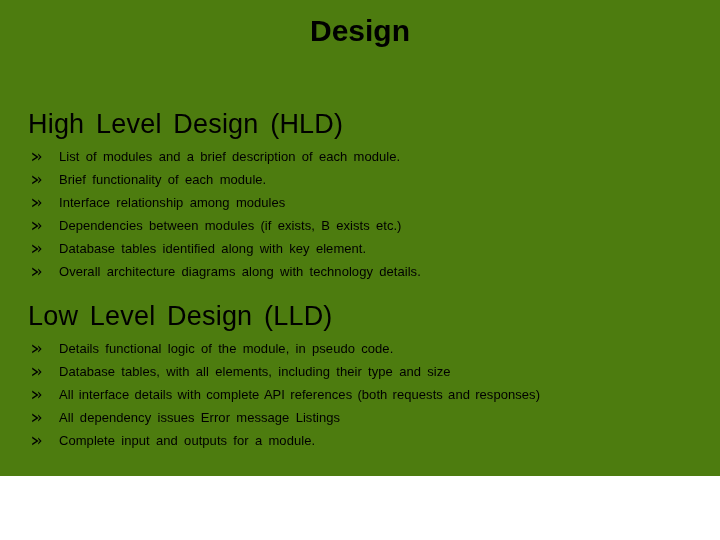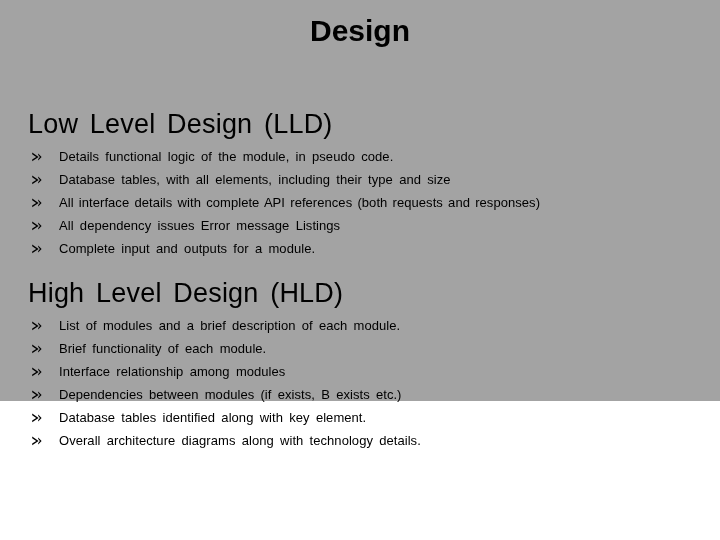--- a/index.html
+++ b/index.html
@@ -13,22 +13,22 @@
     height: 540px;
     overflow: hidden;
     font-family: "Liberation Sans", sans-serif;
     color: #000000;
     -webkit-font-smoothing: none;
   }
 
   .slide {
     position: relative;
     width: 720px;
-    height: 401px;
-    background: #a3a3a3;
+    height: 476px;
+    background: #4d7c0f;
   }
 
   
   .slide-title {
     position: absolute;
     left: 0;
     top: 14px;
     width: 720px;
     text-align: center;
     font-size: 30px;
@@ -118,20 +118,80 @@
 </head>
 <body>
 
 <div class="slide">
 
   <div class="slide-title">Design</div>
 
   <div class="body">
 
     <div class="section">
+      <div class="section-heading">High  Level  Design  (HLD)</div>
+      <ul class="bullet-list">
+        <li class="bullet-item">
+          <span class="bullet-marker">
+            <svg width="12" height="10" viewBox="0 0 12 10" aria-hidden="true">
+              <path d="M1.2 0.6 L7.6 4.9 L1.2 9.2 L1.2 7.6 L5.2 4.9 L1.2 2.2 Z" fill="#000000"></path>
+              <path d="M7.2 1.4 L10.6 4.9 L7.2 8.4 L7.2 6.9 L8.9 4.9 L7.2 2.9 Z" fill="#000000"></path>
+            </svg>
+          </span>
+          <span class="bullet-text">List of modules and a brief description of each module.</span>
+        </li>
+        <li class="bullet-item">
+          <span class="bullet-marker">
+            <svg width="12" height="10" viewBox="0 0 12 10" aria-hidden="true">
+              <path d="M1.2 0.6 L7.6 4.9 L1.2 9.2 L1.2 7.6 L5.2 4.9 L1.2 2.2 Z" fill="#000000"></path>
+              <path d="M7.2 1.4 L10.6 4.9 L7.2 8.4 L7.2 6.9 L8.9 4.9 L7.2 2.9 Z" fill="#000000"></path>
+            </svg>
+          </span>
+          <span class="bullet-text">Brief functionality of each module.</span>
+        </li>
+        <li class="bullet-item">
+          <span class="bullet-marker">
+            <svg width="12" height="10" viewBox="0 0 12 10" aria-hidden="true">
+              <path d="M1.2 0.6 L7.6 4.9 L1.2 9.2 L1.2 7.6 L5.2 4.9 L1.2 2.2 Z" fill="#000000"></path>
+              <path d="M7.2 1.4 L10.6 4.9 L7.2 8.4 L7.2 6.9 L8.9 4.9 L7.2 2.9 Z" fill="#000000"></path>
+            </svg>
+          </span>
+          <span class="bullet-text">Interface relationship among modules</span>
+        </li>
+        <li class="bullet-item">
+          <span class="bullet-marker">
+            <svg width="12" height="10" viewBox="0 0 12 10" aria-hidden="true">
+              <path d="M1.2 0.6 L7.6 4.9 L1.2 9.2 L1.2 7.6 L5.2 4.9 L1.2 2.2 Z" fill="#000000"></path>
+              <path d="M7.2 1.4 L10.6 4.9 L7.2 8.4 L7.2 6.9 L8.9 4.9 L7.2 2.9 Z" fill="#000000"></path>
+            </svg>
+          </span>
+          <span class="bullet-text">Dependencies between modules (if exists, B exists etc.)</span>
+        </li>
+        <li class="bullet-item">
+          <span class="bullet-marker">
+            <svg width="12" height="10" viewBox="0 0 12 10" aria-hidden="true">
+              <path d="M1.2 0.6 L7.6 4.9 L1.2 9.2 L1.2 7.6 L5.2 4.9 L1.2 2.2 Z" fill="#000000"></path>
+              <path d="M7.2 1.4 L10.6 4.9 L7.2 8.4 L7.2 6.9 L8.9 4.9 L7.2 2.9 Z" fill="#000000"></path>
+            </svg>
+          </span>
+          <span class="bullet-text">Database tables identified along with key element.</span>
+        </li>
+        <li class="bullet-item">
+          <span class="bullet-marker">
+            <svg width="12" height="10" viewBox="0 0 12 10" aria-hidden="true">
+              <path d="M1.2 0.6 L7.6 4.9 L1.2 9.2 L1.2 7.6 L5.2 4.9 L1.2 2.2 Z" fill="#000000"></path>
+              <path d="M7.2 1.4 L10.6 4.9 L7.2 8.4 L7.2 6.9 L8.9 4.9 L7.2 2.9 Z" fill="#000000"></path>
+            </svg>
+          </span>
+          <span class="bullet-text">Overall architecture diagrams along with technology details.</span>
+        </li>
+      </ul>
+    </div>
+
+    <div class="section">
       <div class="section-heading">Low  Level  Design  (LLD)</div>
       <ul class="bullet-list">
         <li class="bullet-item">
           <span class="bullet-marker">
             <svg width="12" height="10" viewBox="0 0 12 10" aria-hidden="true">
               <path d="M1.2 0.6 L7.6 4.9 L1.2 9.2 L1.2 7.6 L5.2 4.9 L1.2 2.2 Z" fill="#000000"></path>
               <path d="M7.2 1.4 L10.6 4.9 L7.2 8.4 L7.2 6.9 L8.9 4.9 L7.2 2.9 Z" fill="#000000"></path>
             </svg>
           </span>
           <span class="bullet-text">Details functional logic of the module, in pseudo code.</span>
@@ -168,74 +228,14 @@
             <svg width="12" height="10" viewBox="0 0 12 10" aria-hidden="true">
               <path d="M1.2 0.6 L7.6 4.9 L1.2 9.2 L1.2 7.6 L5.2 4.9 L1.2 2.2 Z" fill="#000000"></path>
               <path d="M7.2 1.4 L10.6 4.9 L7.2 8.4 L7.2 6.9 L8.9 4.9 L7.2 2.9 Z" fill="#000000"></path>
             </svg>
           </span>
           <span class="bullet-text">Complete input and outputs for a module.</span>
         </li>
       </ul>
     </div>
 
-    <div class="section">
-      <div class="section-heading">High  Level  Design  (HLD)</div>
-      <ul class="bullet-list">
-        <li class="bullet-item">
-          <span class="bullet-marker">
-            <svg width="12" height="10" viewBox="0 0 12 10" aria-hidden="true">
-              <path d="M1.2 0.6 L7.6 4.9 L1.2 9.2 L1.2 7.6 L5.2 4.9 L1.2 2.2 Z" fill="#000000"></path>
-              <path d="M7.2 1.4 L10.6 4.9 L7.2 8.4 L7.2 6.9 L8.9 4.9 L7.2 2.9 Z" fill="#000000"></path>
-            </svg>
-          </span>
-          <span class="bullet-text">List of modules and a brief description of each module.</span>
-        </li>
-        <li class="bullet-item">
-          <span class="bullet-marker">
-            <svg width="12" height="10" viewBox="0 0 12 10" aria-hidden="true">
-              <path d="M1.2 0.6 L7.6 4.9 L1.2 9.2 L1.2 7.6 L5.2 4.9 L1.2 2.2 Z" fill="#000000"></path>
-              <path d="M7.2 1.4 L10.6 4.9 L7.2 8.4 L7.2 6.9 L8.9 4.9 L7.2 2.9 Z" fill="#000000"></path>
-            </svg>
-          </span>
-          <span class="bullet-text">Brief functionality of each module.</span>
-        </li>
-        <li class="bullet-item">
-          <span class="bullet-marker">
-            <svg width="12" height="10" viewBox="0 0 12 10" aria-hidden="true">
-              <path d="M1.2 0.6 L7.6 4.9 L1.2 9.2 L1.2 7.6 L5.2 4.9 L1.2 2.2 Z" fill="#000000"></path>
-              <path d="M7.2 1.4 L10.6 4.9 L7.2 8.4 L7.2 6.9 L8.9 4.9 L7.2 2.9 Z" fill="#000000"></path>
-            </svg>
-          </span>
-          <span class="bullet-text">Interface relationship among modules</span>
-        </li>
-        <li class="bullet-item">
-          <span class="bullet-marker">
-            <svg width="12" height="10" viewBox="0 0 12 10" aria-hidden="true">
-              <path d="M1.2 0.6 L7.6 4.9 L1.2 9.2 L1.2 7.6 L5.2 4.9 L1.2 2.2 Z" fill="#000000"></path>
-              <path d="M7.2 1.4 L10.6 4.9 L7.2 8.4 L7.2 6.9 L8.9 4.9 L7.2 2.9 Z" fill="#000000"></path>
-            </svg>
-          </span>
-          <span class="bullet-text">Dependencies between modules (if exists, B exists etc.)</span>
-        </li>
-        <li class="bullet-item">
-          <span class="bullet-marker">
-            <svg width="12" height="10" viewBox="0 0 12 10" aria-hidden="true">
-              <path d="M1.2 0.6 L7.6 4.9 L1.2 9.2 L1.2 7.6 L5.2 4.9 L1.2 2.2 Z" fill="#000000"></path>
-              <path d="M7.2 1.4 L10.6 4.9 L7.2 8.4 L7.2 6.9 L8.9 4.9 L7.2 2.9 Z" fill="#000000"></path>
-            </svg>
-          </span>
-          <span class="bullet-text">Database tables identified along with key element.</span>
-        </li>
-        <li class="bullet-item">
-          <span class="bullet-marker">
-            <svg width="12" height="10" viewBox="0 0 12 10" aria-hidden="true">
-              <path d="M1.2 0.6 L7.6 4.9 L1.2 9.2 L1.2 7.6 L5.2 4.9 L1.2 2.2 Z" fill="#000000"></path>
-              <path d="M7.2 1.4 L10.6 4.9 L7.2 8.4 L7.2 6.9 L8.9 4.9 L7.2 2.9 Z" fill="#000000"></path>
-            </svg>
-          </span>
-          <span class="bullet-text">Overall architecture diagrams along with technology details.</span>
-        </li>
-      </ul>
-    </div>
-
   </div>
 </div>
 
 </body></html>

